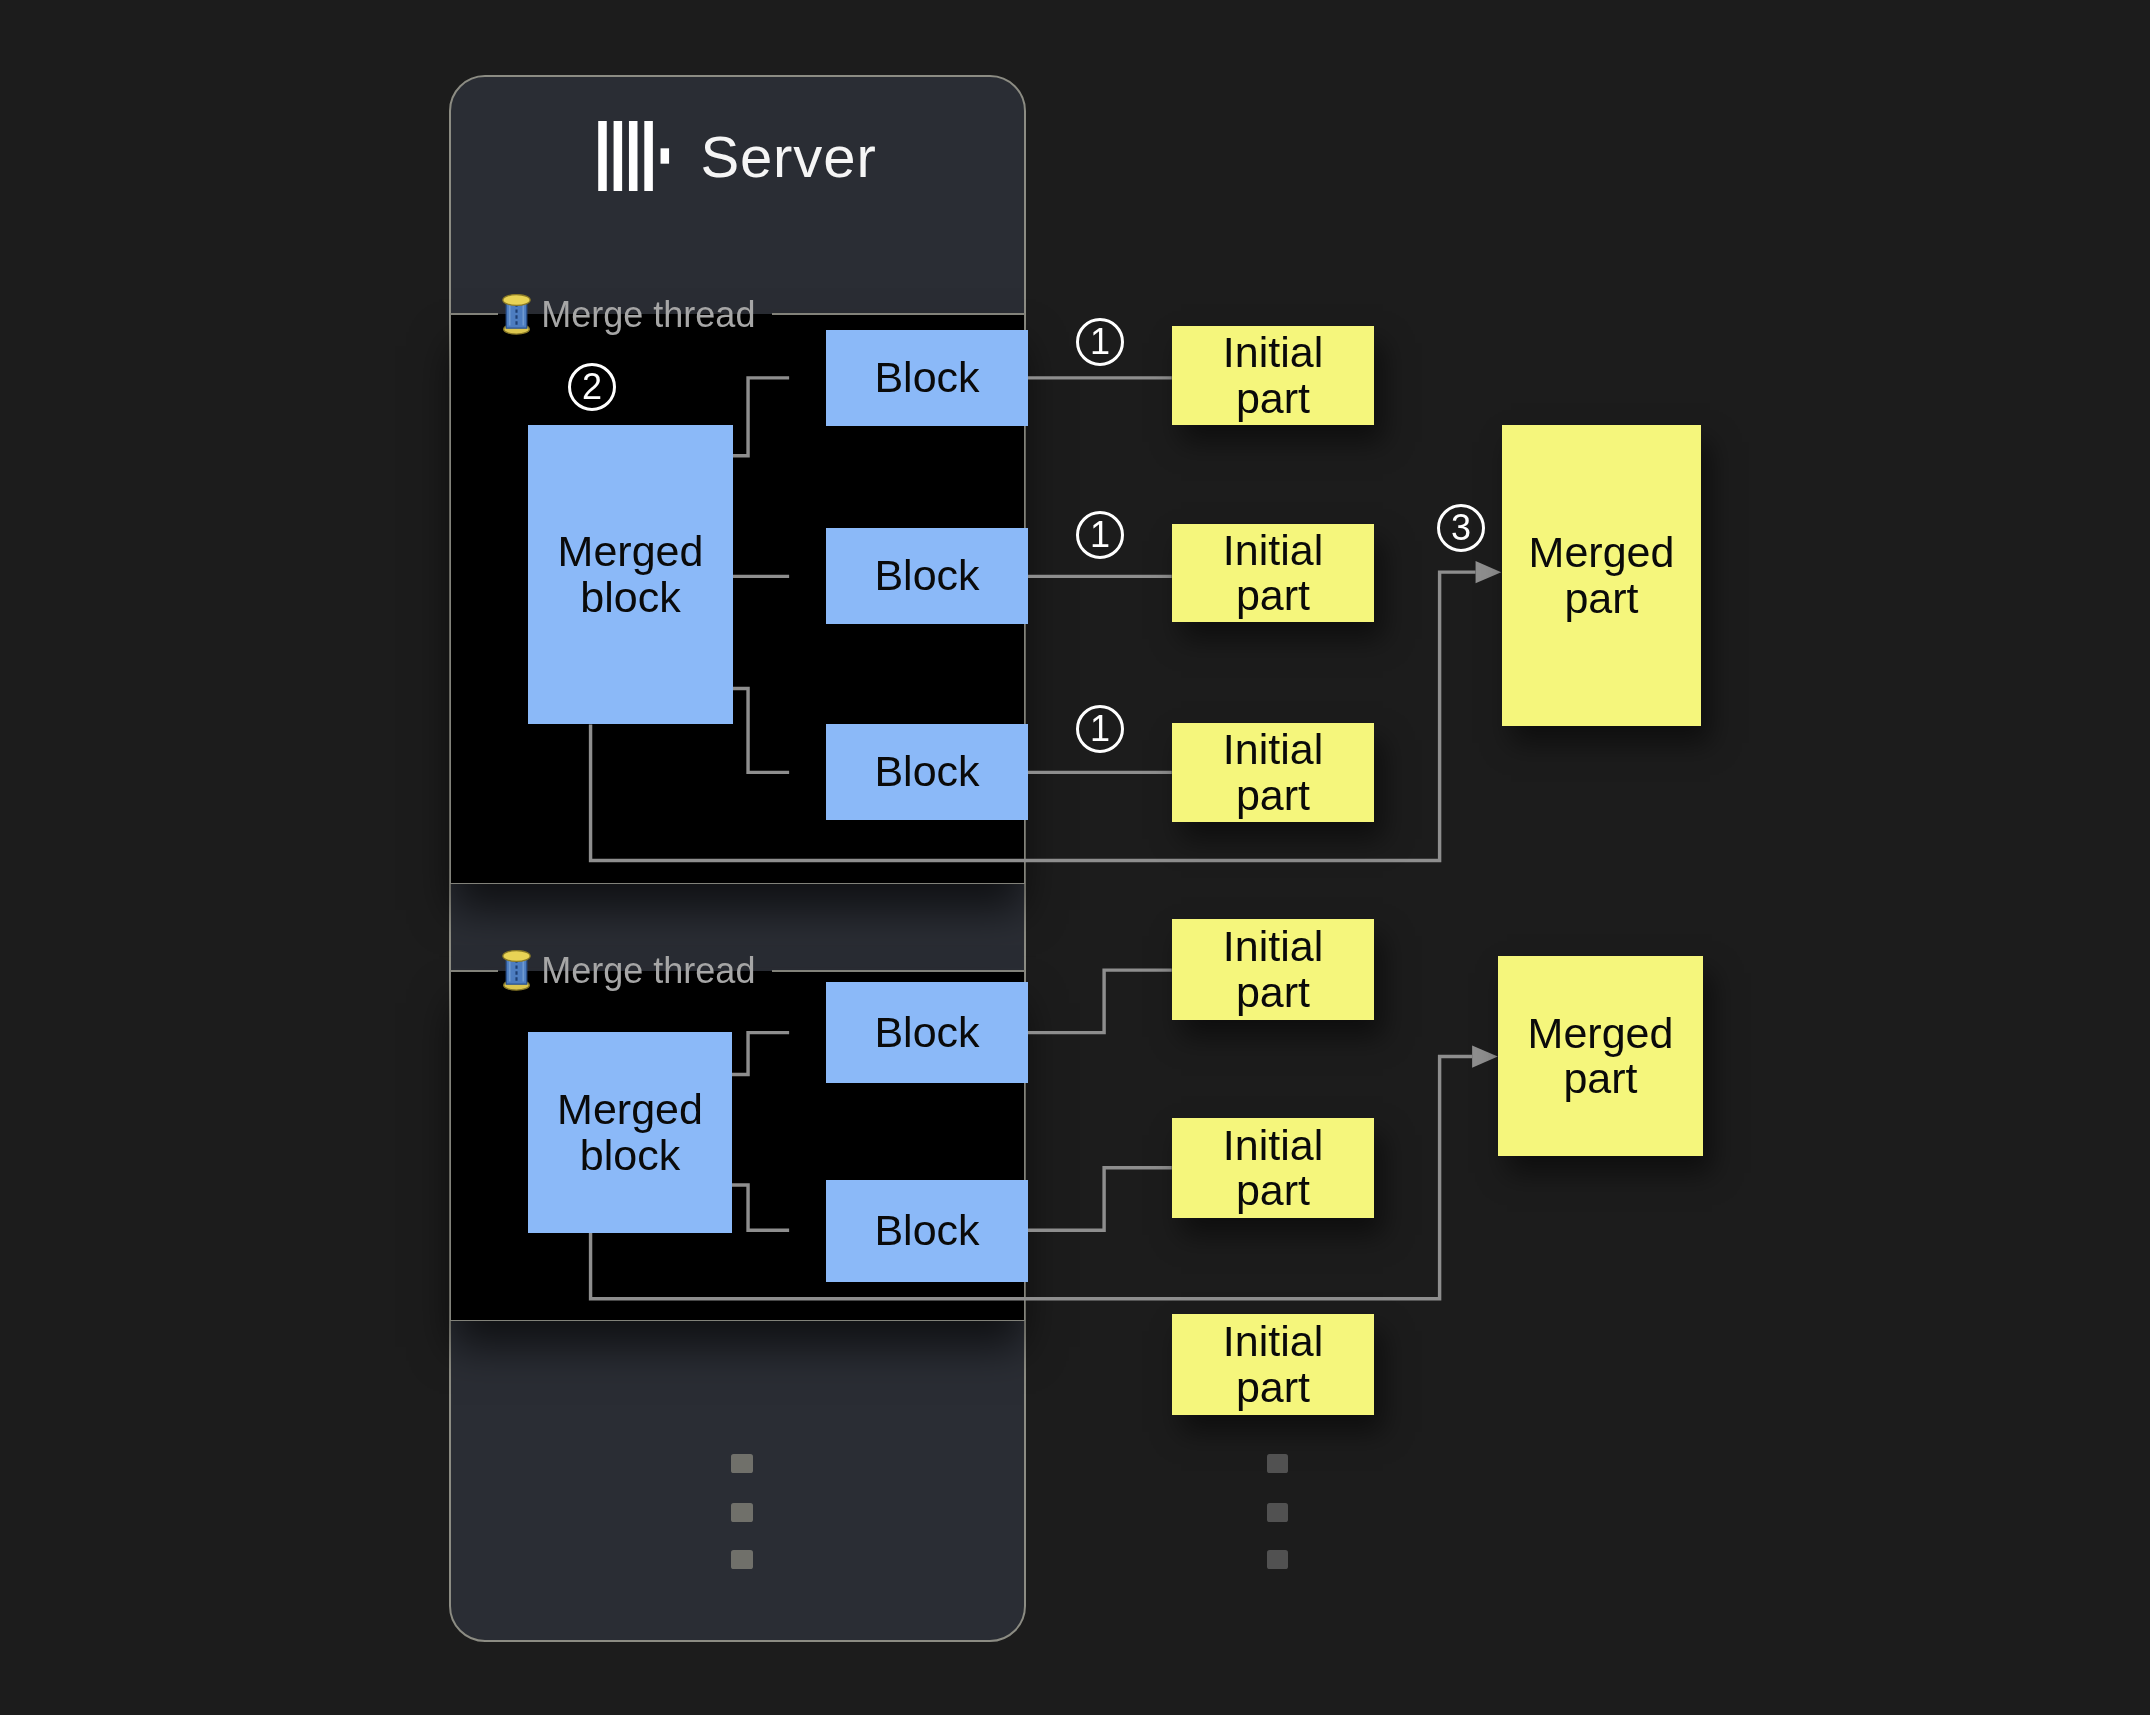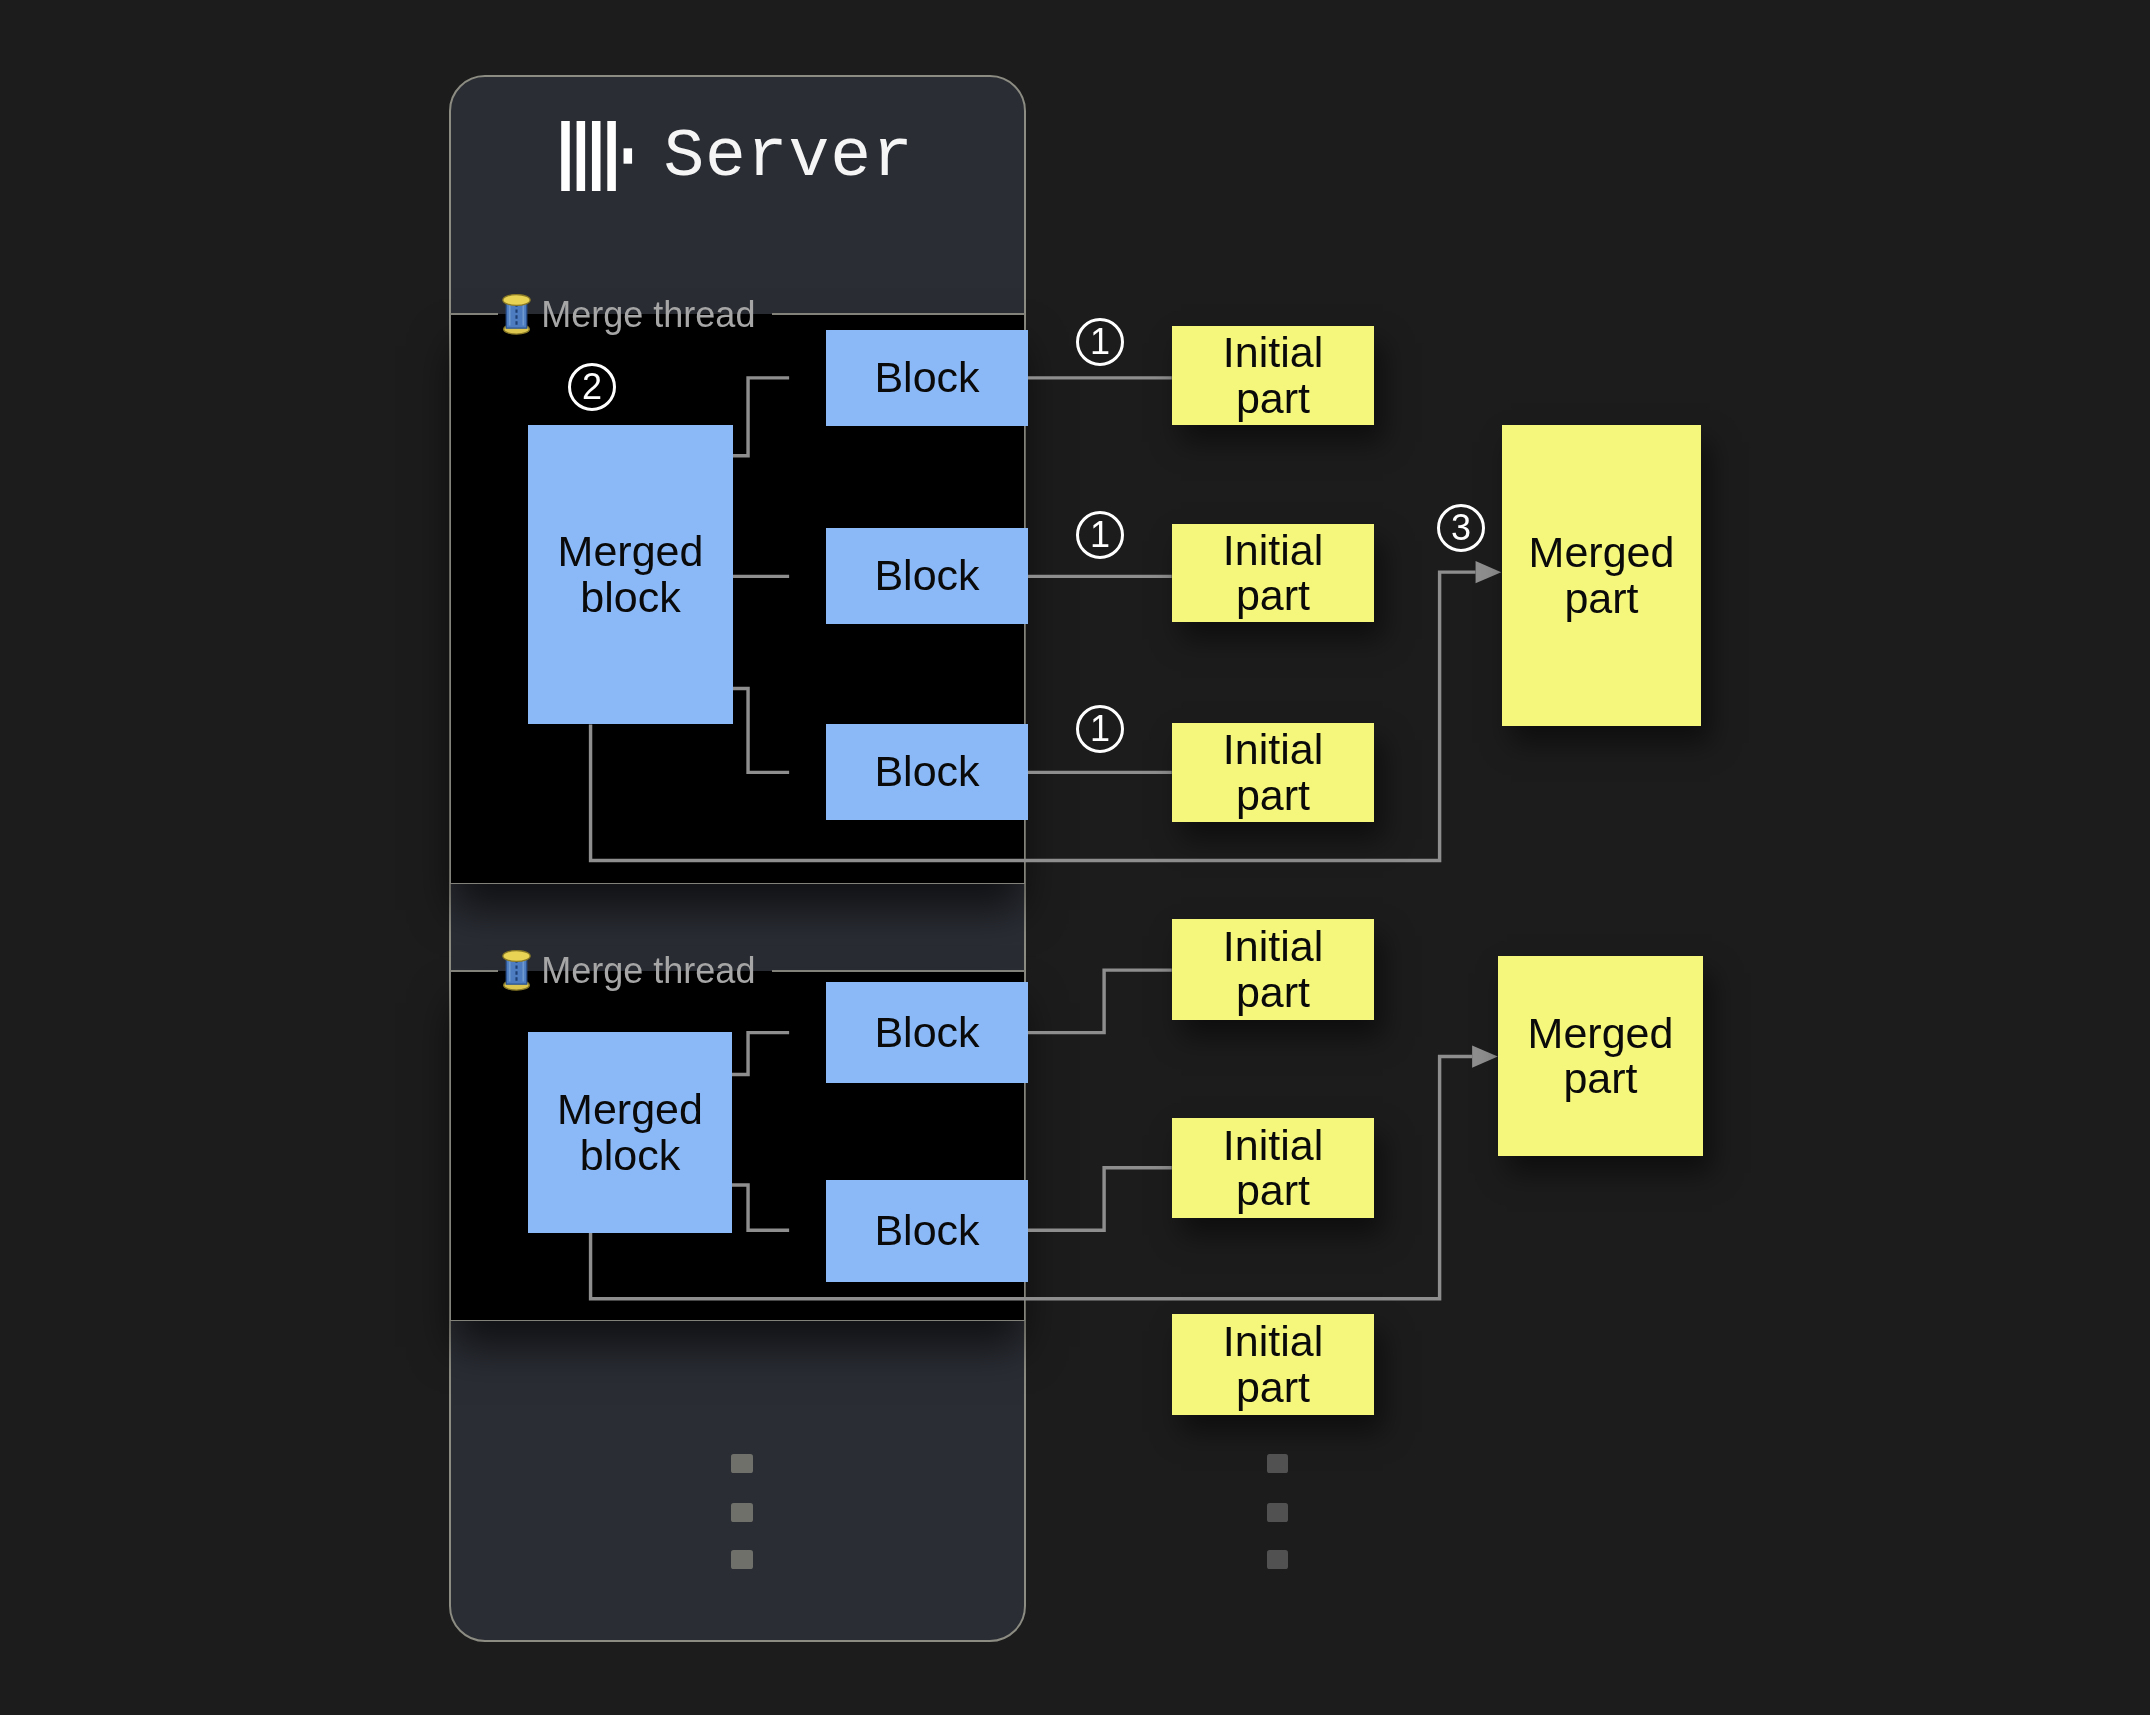--- a/index.html
+++ b/index.html
@@ -19,21 +19,21 @@
     position:absolute;left:449px;top:75px;width:577px;height:1567px;
     background:var(--server_bg);
     border:2.6px solid var(--server_border);
     border-radius:36px;box-sizing:border-box;
   }
   .server-title{
     position:absolute;left:449px;top:113px;width:577px;height:86px;
     display:flex;align-items:center;justify-content:center;gap:29px;
     color:var(--title_white);
   }
-  .server-title .title-text{font-size:68px;letter-spacing:0.9px;font-family:Liberation Mono, monospace;}
+  .server-title .title-text{font-size:58px;letter-spacing:0.9px;}
   .thread-panel{
     position:absolute;left:450px;width:575px;box-sizing:border-box;
     background:var(--thread_panel_bg);
     border:1.7px solid var(--thread_panel_border);border-top:none;
     box-shadow:0 29px 39px -3.4px rgba(0,0,0,.62);
   }
   .tp1{top:314px;height:570px;}
   .tp2{top:971px;height:350px;}
   .border-stub{position:absolute;height:1.7px;background:var(--thread_panel_border);}
   .panel-label{

